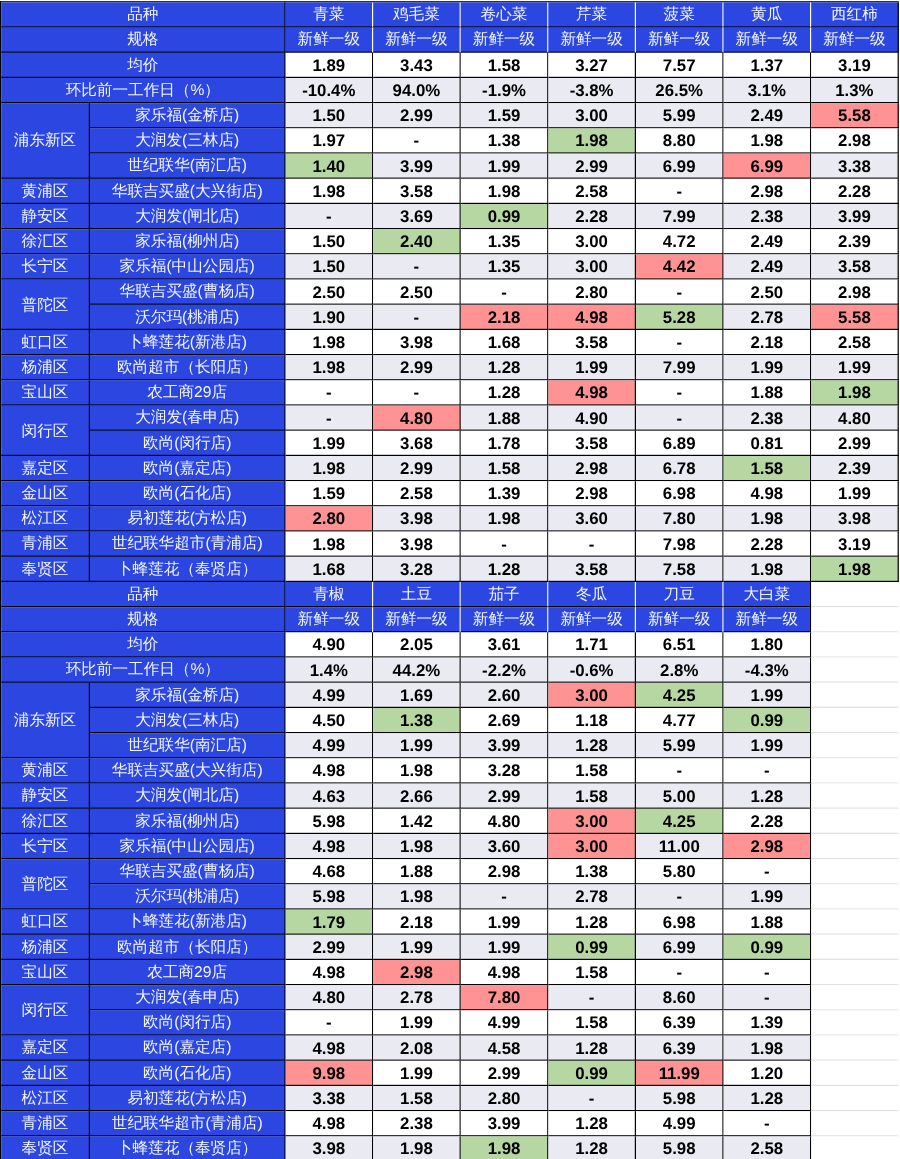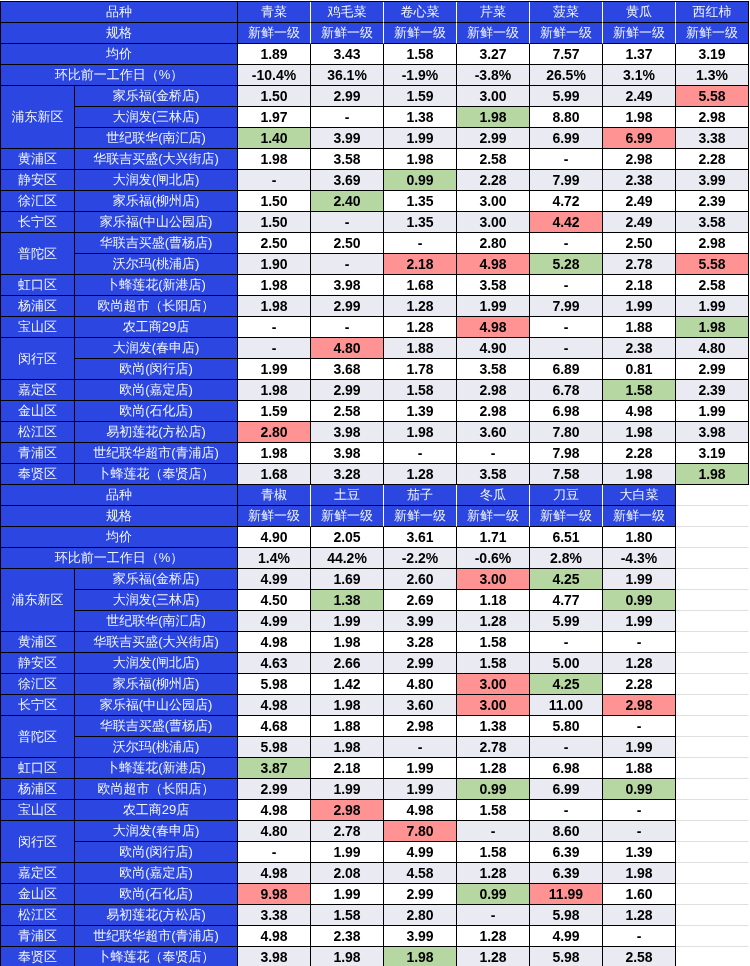--- a/index.html
+++ b/index.html
@@ -61,21 +61,21 @@
           <td class="num">3.43</td>
           <td class="num">1.58</td>
           <td class="num">3.27</td>
           <td class="num">7.57</td>
           <td class="num">1.37</td>
           <td class="num">3.19</td>
         </tr>
         <tr>
           <td colspan="2" class="blue">环比前一工作日（%）</td>
           <td class="num alt">-10.4%</td>
-          <td class="num alt">36.1%</td>
+          <td class="num alt">94.0%</td>
           <td class="num alt">-1.9%</td>
           <td class="num alt">-3.8%</td>
           <td class="num alt">26.5%</td>
           <td class="num alt">3.1%</td>
           <td class="num alt">1.3%</td>
         </tr>
         <tr>
           <td rowspan="3" class="blue">浦东新区</td>
           <td class="blue">家乐福(金桥店)</td>
           <td class="num alt">1.50</td>
@@ -412,21 +412,21 @@
           <td class="num alt">1.98</td>
           <td class="num alt">-</td>
           <td class="num alt">2.78</td>
           <td class="num alt">-</td>
           <td class="num alt">1.99</td>
           <td class="ghost"></td>
         </tr>
         <tr>
           <td rowspan="1" class="blue">虹口区</td>
           <td class="blue">卜蜂莲花(新港店)</td>
-          <td class="num hl-g">3.87</td>
+          <td class="num hl-g">1.79</td>
           <td class="num">2.18</td>
           <td class="num">1.99</td>
           <td class="num">1.28</td>
           <td class="num">6.98</td>
           <td class="num">1.88</td>
           <td class="ghost"></td>
         </tr>
         <tr>
           <td rowspan="1" class="blue">杨浦区</td>
           <td class="blue">欧尚超市（长阳店）</td>
@@ -482,21 +482,21 @@
           <td class="ghost"></td>
         </tr>
         <tr>
           <td rowspan="1" class="blue">金山区</td>
           <td class="blue">欧尚(石化店)</td>
           <td class="num hl-r">9.98</td>
           <td class="num">1.99</td>
           <td class="num">2.99</td>
           <td class="num hl-g">0.99</td>
           <td class="num hl-r">11.99</td>
-          <td class="num">1.60</td>
+          <td class="num">1.20</td>
           <td class="ghost"></td>
         </tr>
         <tr>
           <td rowspan="1" class="blue">松江区</td>
           <td class="blue">易初莲花(方松店)</td>
           <td class="num alt">3.38</td>
           <td class="num alt">1.58</td>
           <td class="num alt">2.80</td>
           <td class="num alt">-</td>
           <td class="num alt">5.98</td>

